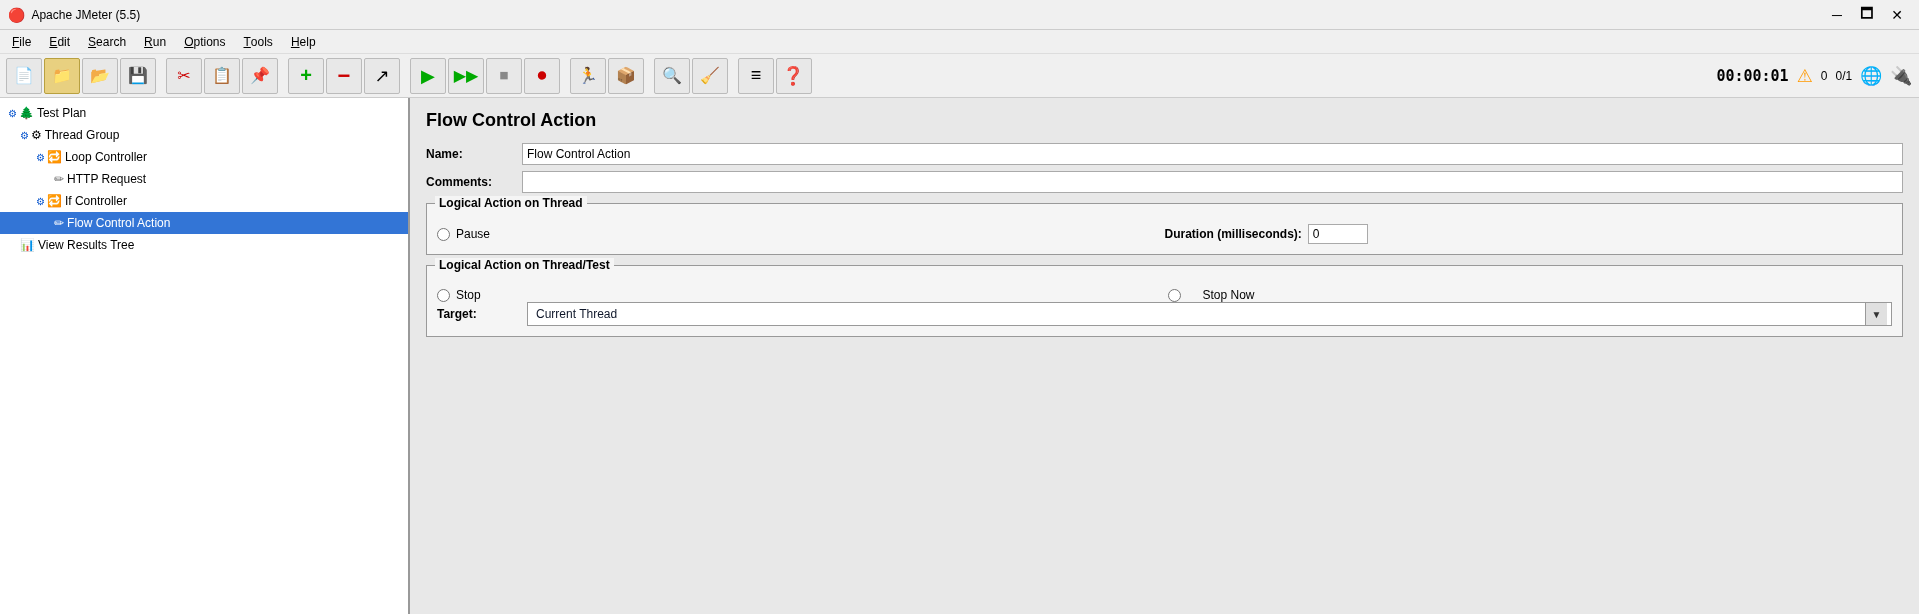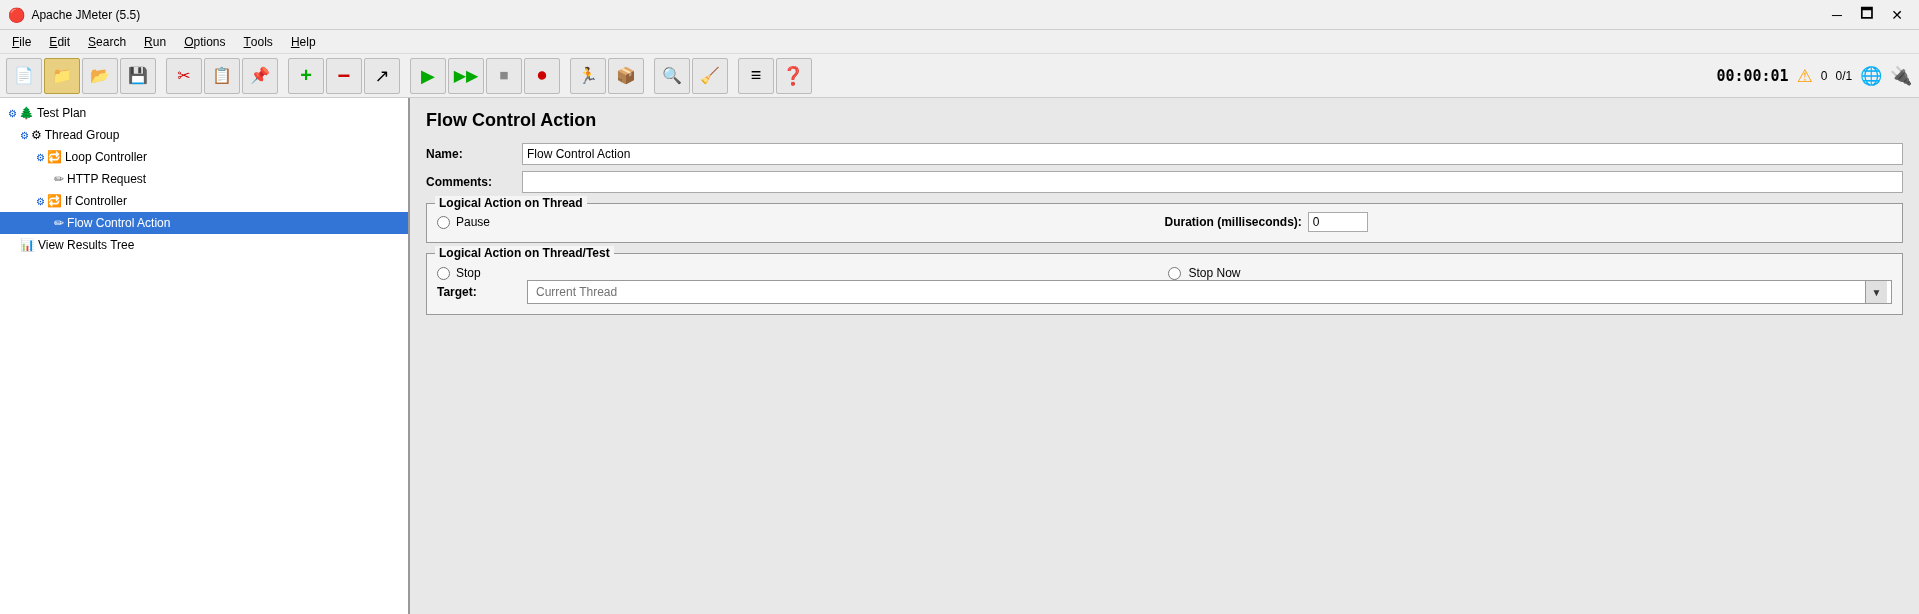--- a/index.html
+++ b/index.html
@@ -365,51 +365,51 @@
     </div>
 
     <div class="form-row">
       <span class="form-label">Comments:</span>
       <input class="form-input" type="text" value="" style="">
     </div>
 
     <div class="group-box" style="margin-top:10px;">
       <span class="group-box-title">Logical Action on Thread</span>
 
-      <div style="display:flex; align-items:center; margin-top:2px;">
+      <div style="display:flex; align-items:center; margin-top:14px;">
         <div style="flex:1; display:flex; align-items:center; gap:6px;">
           <input type="radio" name="logical-thread" id="pause" style="">
           <label for="pause">Pause</label>
         </div>
         <div style="flex:1; display:flex; align-items:center; gap:6px;">
           <span class="duration-label">Duration (milliseconds):</span>
           <input class="duration-input" type="text" value="0" style="">
         </div>
       </div>
 
 
     </div>
 
     <div class="group-box">
       <span class="group-box-title">Logical Action on Thread/Test</span>
 
-      <div style="display:flex; align-items:center; margin-top:6px; gap:6px;">
+      <div style="display:flex; align-items:center; margin-top:16px; gap:6px;">
         <div style="flex:1; display:flex; align-items:center; gap:6px;">
           <input type="radio" name="logical-test" id="stop-thread" style="">
           <label for="stop-thread">Stop</label>
         </div>
-        <div style="flex:1; display:flex; align-items:center; gap:8px;">
+        <div style="flex:1; display:flex; align-items:center; gap:22px;">
           <input type="radio" name="logical-test" id="stop-now" style="">
           <label for="stop-now">Stop Now</label>
         </div>
       </div>
 
       <div class="target-row">
         <span class="target-label">Target:</span>
         <div class="target-select" style="display:flex; border:1px solid #999; background:white; height:24px; width:100%; overflow:hidden;">
-          <span style="flex:1; padding:2px 4px; color:#737373;">Current Thread</span>
+          <span style="flex:1; padding:2px 4px; color:#0f172a;">Current Thread</span>
           <div class="target-select-arrow">▼</div>
         </div>
       </div>
     </div>
 
   </div>
 </div>
 
 </body></html>

